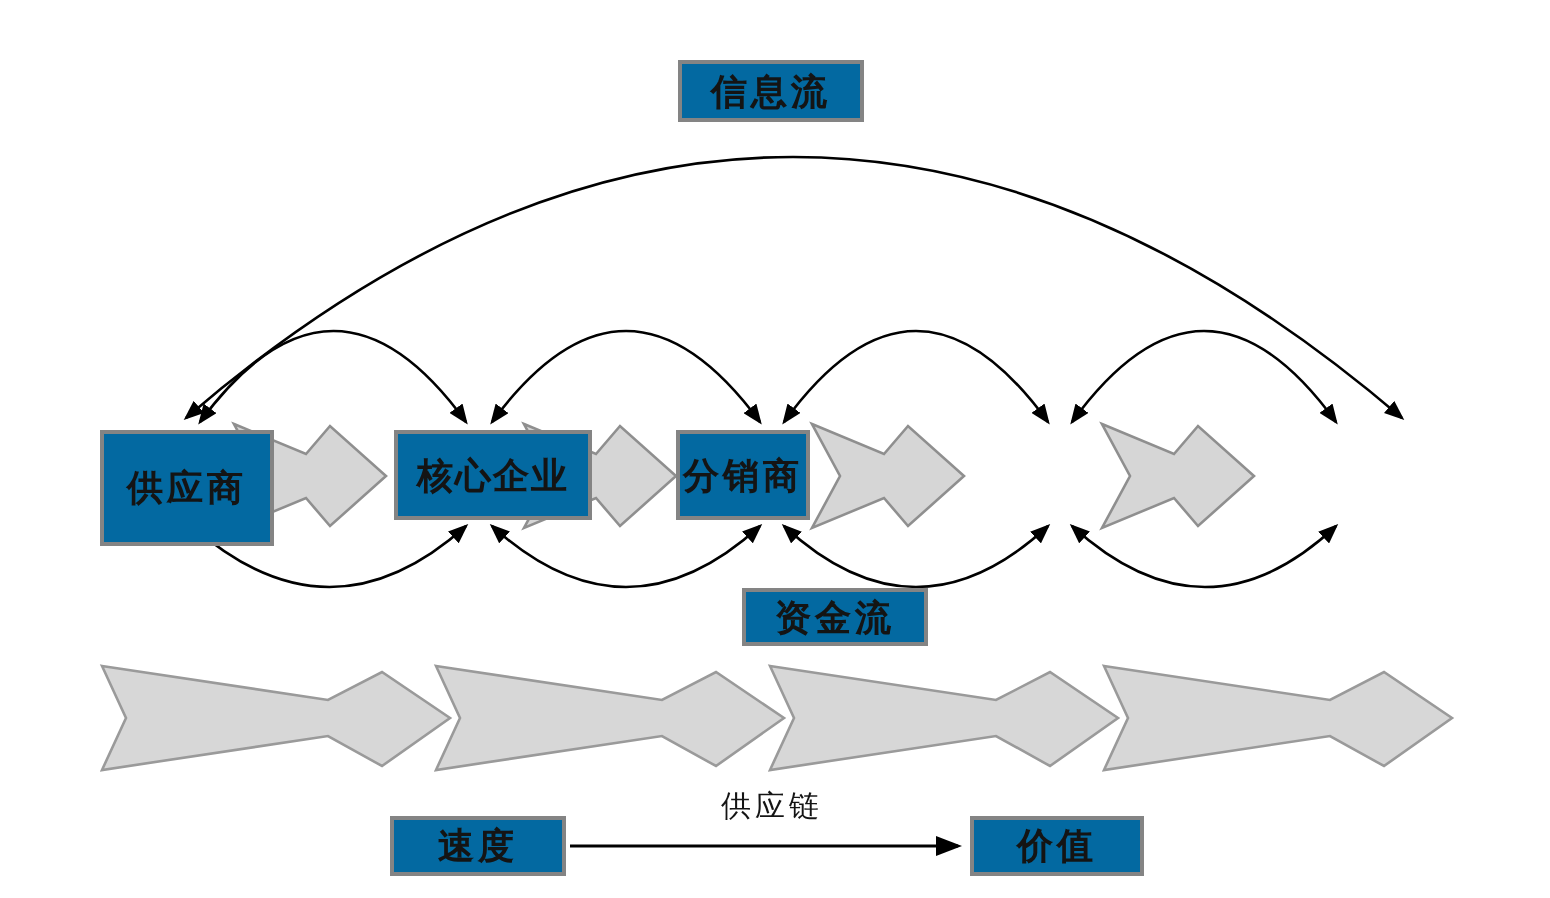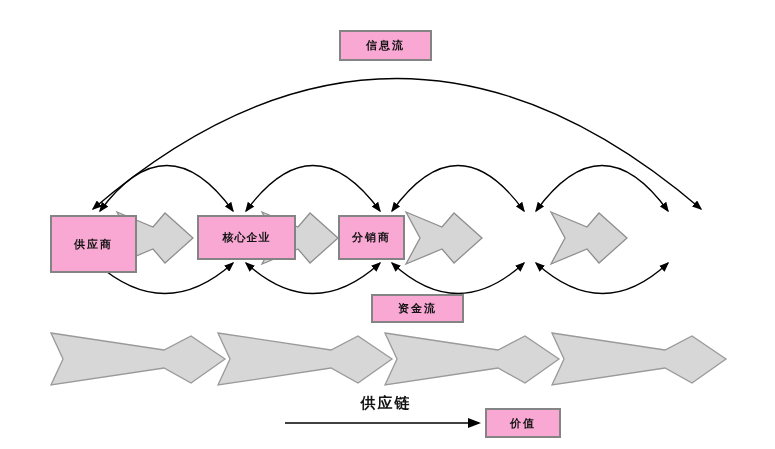--- a/index.html
+++ b/index.html
@@ -3,27 +3,27 @@
 <meta charset="utf-8">
 <style>
   html,body{margin:0;padding:0;background:#ffffff;}
   .stage{
     position:relative;width:775px;height:449px;background:#ffffff;overflow:hidden;
     font-family:"Liberation Sans","DejaVu Sans",sans-serif;
   }
   .stage svg{position:absolute;left:0;top:0;}
   .gbox{
     position:absolute;box-sizing:border-box;
-    background:#f9a8d4;border:2px solid #848484;
+    background:#0369a1;border:2px solid #848484;
     display:flex;align-items:center;justify-content:center;
-    font-weight:bold;font-size:11px;color:#141414;letter-spacing:2px;
+    font-weight:bold;font-size:18px;color:#141414;letter-spacing:2px;
     white-space:nowrap;
   }
   .freelabel{
-    position:absolute;font-weight:bold;font-size:15px;color:#141414;
+    position:absolute;font-weight:normal;font-size:15px;color:#141414;
     letter-spacing:2px;text-align:center;white-space:nowrap;
   }
   .arc{fill:none;stroke:#000000;stroke-width:1.3px;}
   .steparrow{fill:#d6d6d6;stroke:#8f8f8f;stroke-width:1.3px;}
   .bigarrow{fill:#d7d7d7;stroke:#9a9a9a;stroke-width:1.3px;}
   .straight{stroke:#000000;stroke-width:1.5px;}
 </style>
 </head>
 <body>
 
@@ -69,15 +69,16 @@
 
   <div class="gbox" style="left:339px;top:30px;width:93px;height:31px;">信息流</div>
   <div class="gbox" style="left:339px;top:294px;width:93px;height:29px;margin-left:32px;">资金流</div>
 
   <div class="gbox" style="left:50px;top:215px;width:87px;height:58px;">供应商</div>
   <div class="gbox" style="left:197px;top:215px;width:99px;height:45px;letter-spacing:1px;">核心企业</div>
   <div class="gbox" style="left:338px;top:215px;width:67px;height:45px;">分销商</div>
 
   <div class="freelabel" style="left:340px;top:394px;width:92px;">供应链</div>
 
-  <div class="gbox" style="left:485px;top:408px;width:76px;height:30px;">价值</div>
+  <div class="gbox" style="left:195px;top:408px;width:88px;height:30px;">速度</div>
+  <div class="gbox" style="left:485px;top:408px;width:87px;height:30px;">价值</div>
 
 </div>
 
 </body></html>

